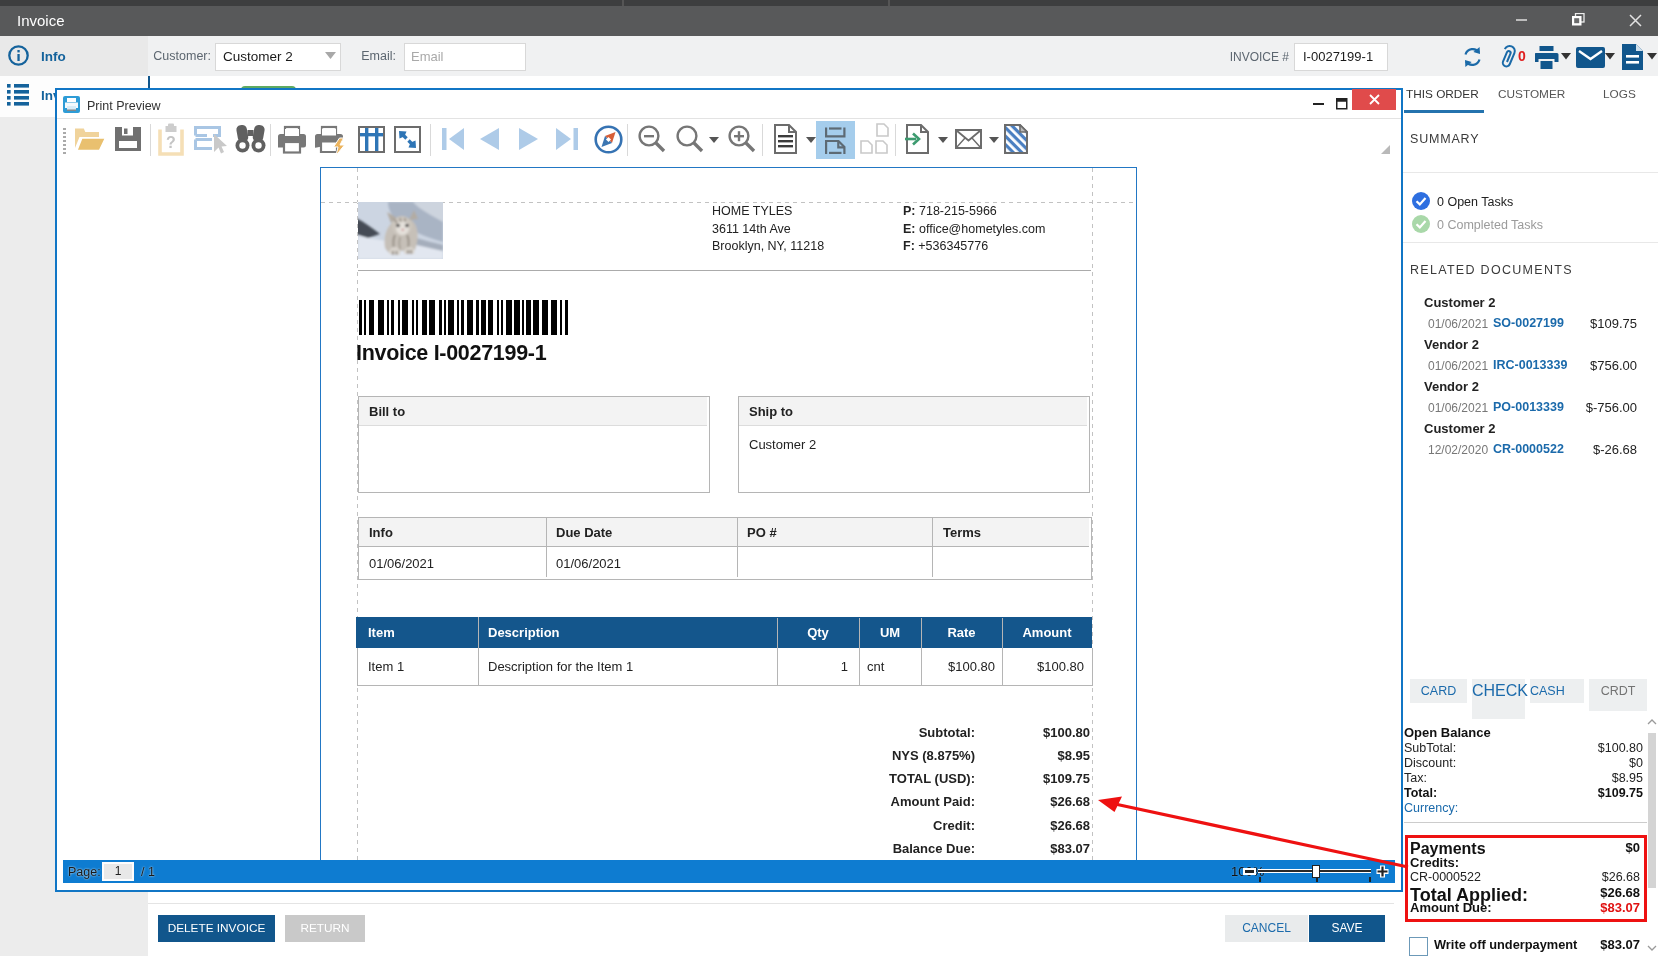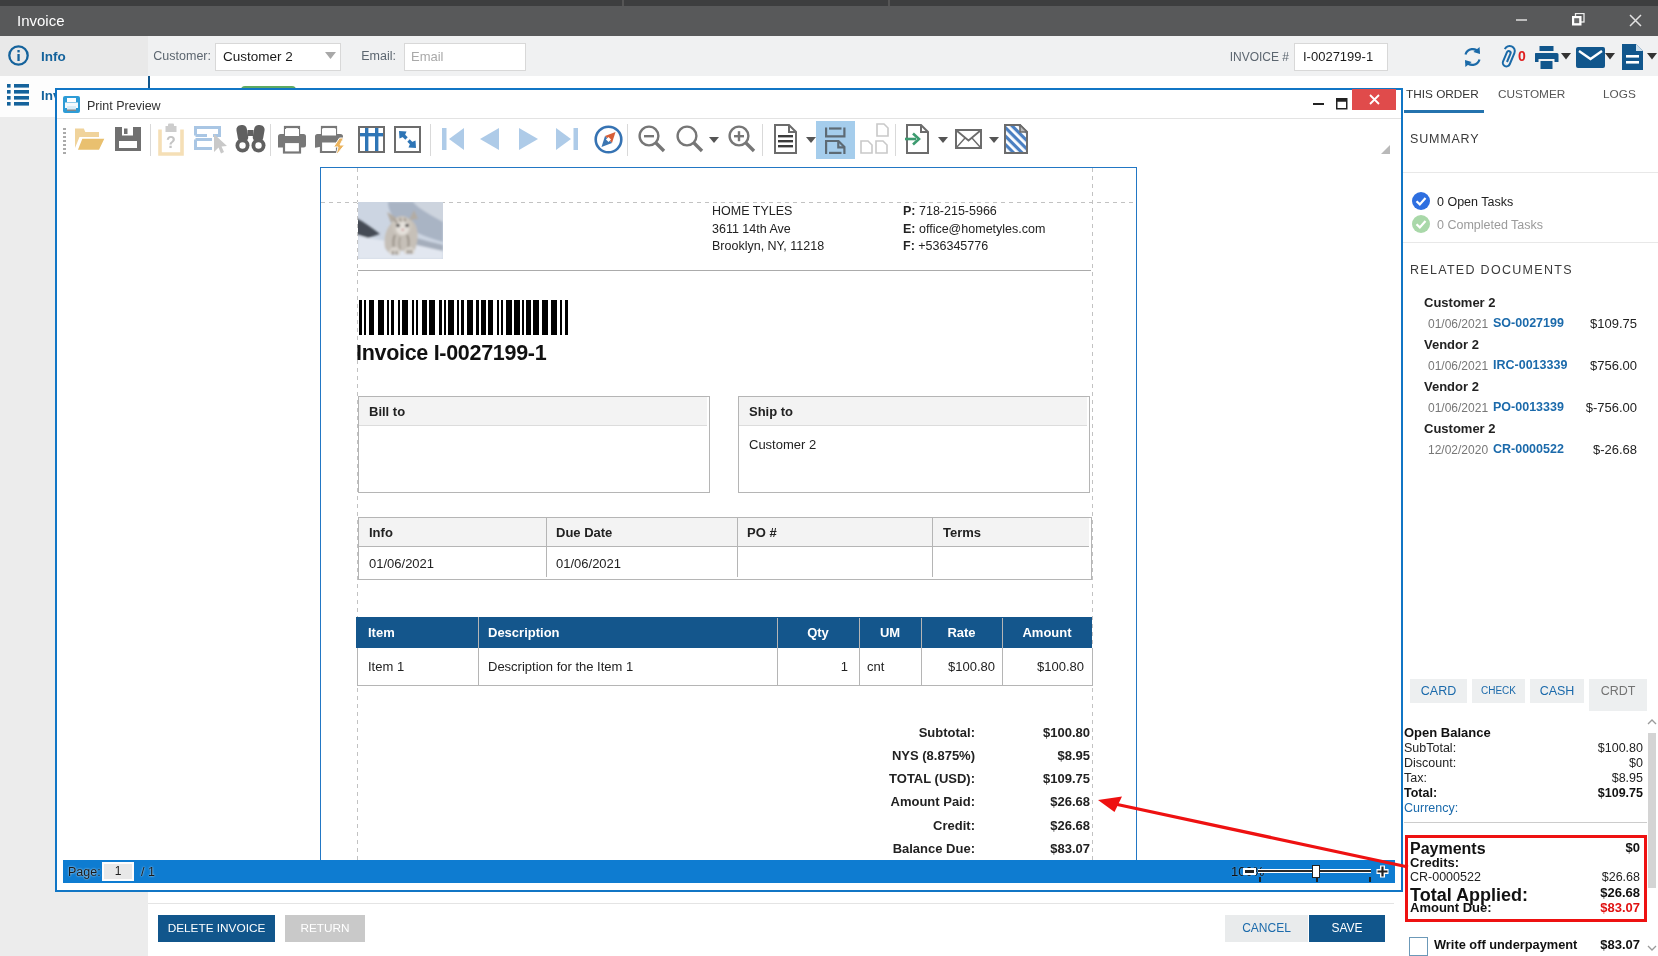--- a/index.html
+++ b/index.html
@@ -150,22 +150,22 @@
   <div class="abs bold" style="left:1424px;top:379px;font-size:13px;color:#222;">Vendor 2</div>
   <div class="abs" style="left:1428px;top:401px;font-size:12px;color:#777;">01/06/2021</div>
   <div class="abs bold" style="left:1493px;top:400px;font-size:12.5px;color:#1b6aab;">PO-0013339</div>
   <div class="abs" style="left:1537px;top:400px;width:100px;text-align:right;font-size:13px;color:#222;">$-756.00</div>
   <div class="abs bold" style="left:1424px;top:421px;font-size:13px;color:#222;">Customer 2</div>
   <div class="abs" style="left:1428px;top:443px;font-size:12px;color:#777;">12/02/2020</div>
   <div class="abs bold" style="left:1493px;top:442px;font-size:12.5px;color:#1b6aab;">CR-0000522</div>
   <div class="abs" style="left:1537px;top:442px;width:100px;text-align:right;font-size:13px;color:#222;">$-26.68</div>
 
   <div class="abs" style="left:1410px;top:679px;width:57px;height:24px;background:#edeff0;color:#1b6aab;font-size:12.5px;text-align:center;line-height:24px;">CARD</div>
-  <div class="abs" style="left:1472px;top:679px;width:53px;height:24px;background:#edeff0;color:#1b6aab;font-size:10px;text-align:center;line-height:24px;">CHECK</div>
-  <div class="abs" style="left:1530px;top:679px;width:54px;height:24px;background:#edeff0;color:#1b6aab;font-size:12.5px;text-align:center;line-height:24px;">CASH</div>
+  <div class="abs" style="left:1472px;top:679px;width:53px;height:40px;background:#edeff0;color:#1b6aab;font-size:16px;text-align:center;line-height:24px;">CHECK</div>
+  <div class="abs" style="left:1530px;top:679px;width:54px;height:24px;background:#edeff0;color:#1b6aab;font-size:12.5px;text-align:left;line-height:24px;">CASH</div>
   <div class="abs" style="left:1589px;top:679px;width:58px;height:32px;background:#edeff0;color:#737373;font-size:12.5px;text-align:center;line-height:24px;">CRDT</div>
 
   <div class="abs bold" style="left:1404px;top:725px;font-size:13px;color:#111;">Open Balance</div>
   <div class="abs" style="left:1404px;top:741px;font-size:12.5px;color:#222;">SubTotal:</div>
   <div class="abs" style="left:1543px;top:741px;width:100px;text-align:right;font-size:12.5px;color:#222;">$100.80</div>
   <div class="abs" style="left:1404px;top:756px;font-size:12.5px;color:#222;">Discount:</div>
   <div class="abs" style="left:1543px;top:756px;width:100px;text-align:right;font-size:12.5px;color:#222;">$0</div>
   <div class="abs" style="left:1404px;top:771px;font-size:12.5px;color:#222;">Tax:</div>
   <div class="abs" style="left:1543px;top:771px;width:100px;text-align:right;font-size:12.5px;color:#222;">$8.95</div>
   <div class="abs bold" style="left:1404px;top:786px;font-size:12.5px;color:#111;">Total:</div>

